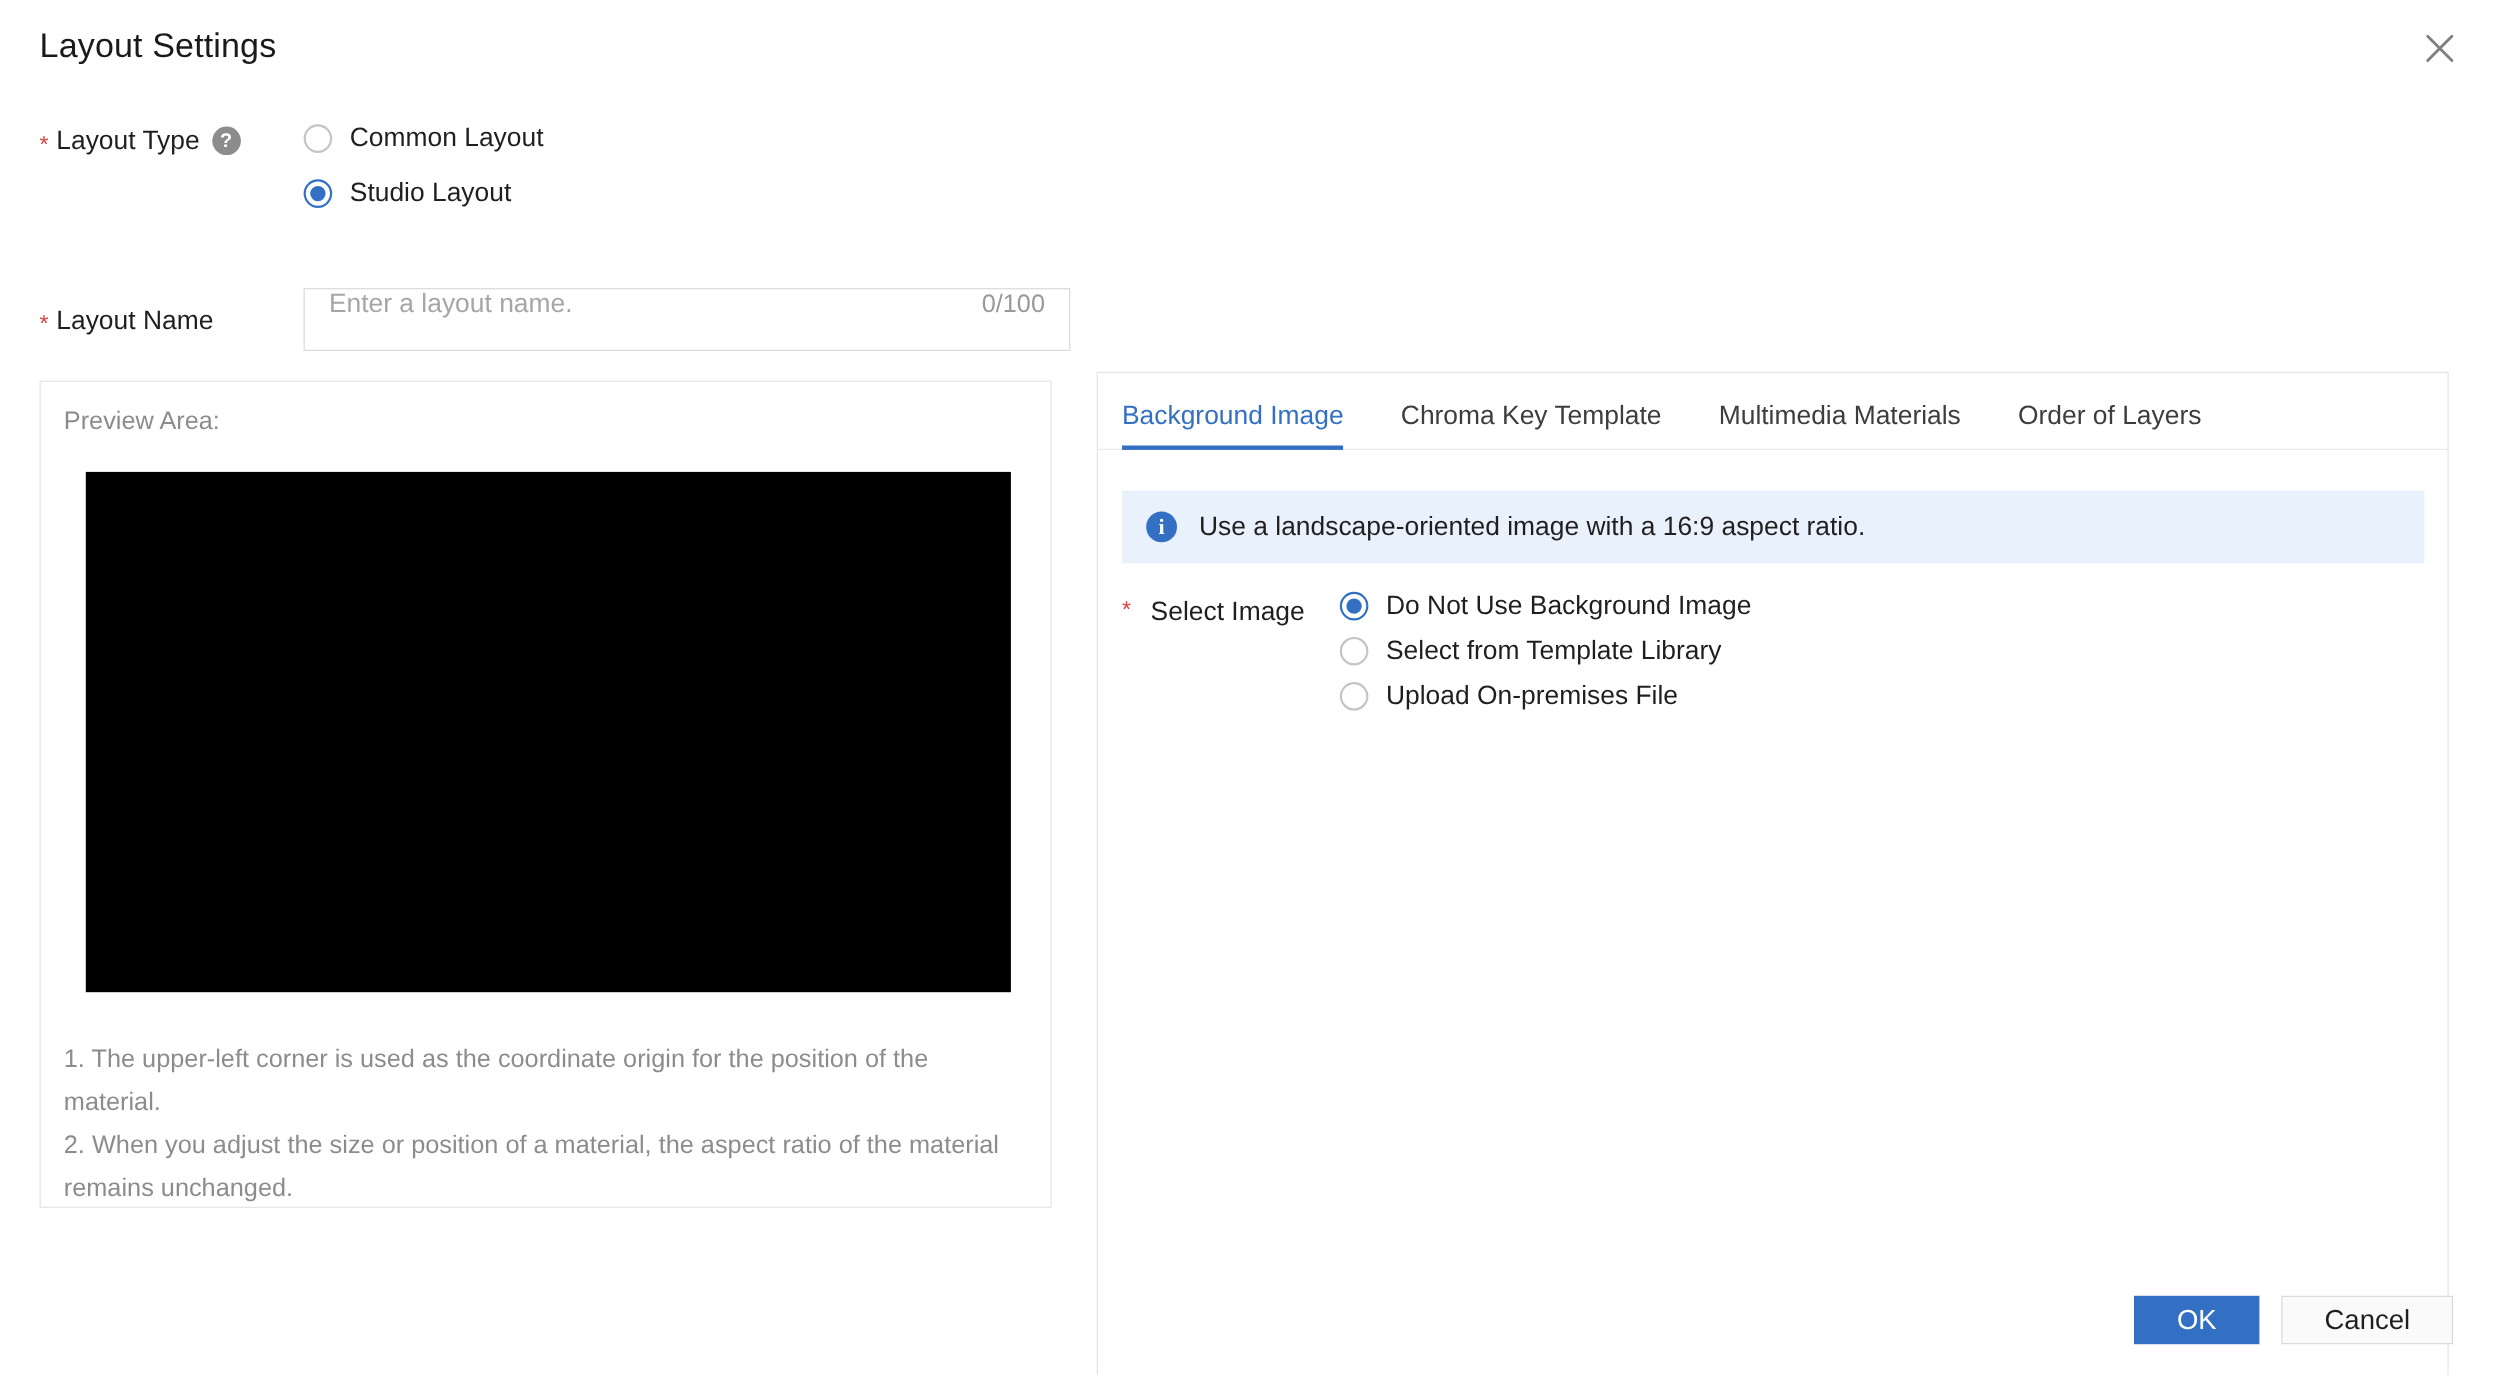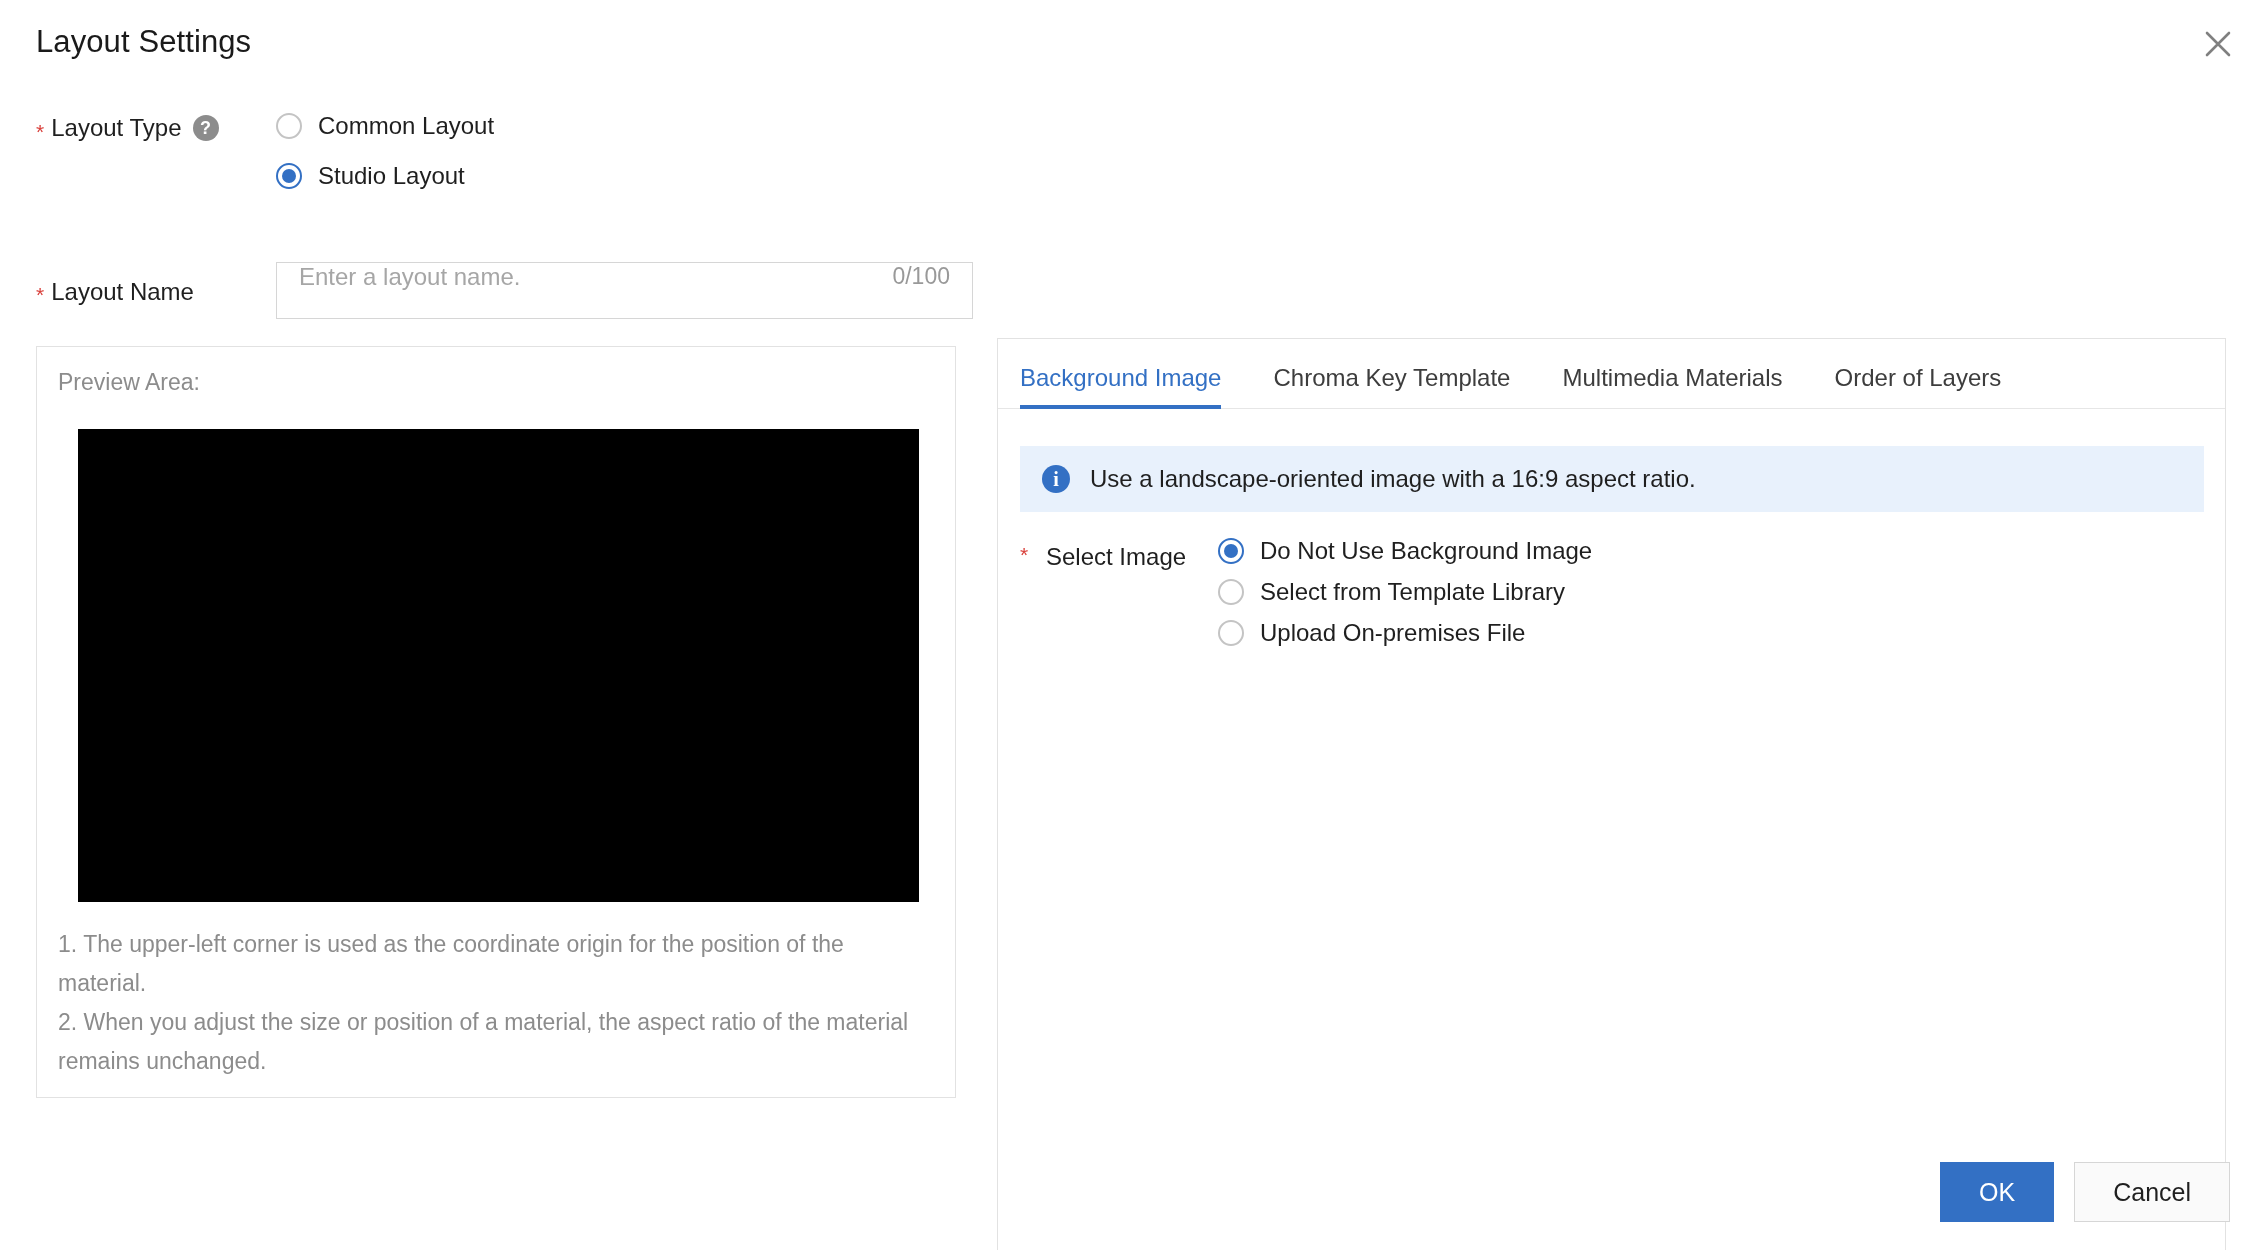--- a/index.html
+++ b/index.html
@@ -156,21 +156,21 @@
     color: #8c8c8c;
   }
   .preview-black {
     position: absolute;
     left: 41px; top: 82px;
     width: 841px; height: 473px;
     background: #000000;
   }
   .preview-notes {
     position: absolute;
-    left: 21px; top: 578px;
+    left: 21px; top: 596px;
     width: 868px;
     font-size: 23px;
     line-height: 39px;
     color: #8c8c8c;
   }
 
   
   .tabs {
     position: absolute;
     left: 0; top: 0;
@@ -253,21 +253,21 @@
     display: flex; flex-direction: column; gap: 13px;
   }
 
   
   .footer {
     position: absolute;
     right: 36px; bottom: 28px;
     display: flex; gap: 20px;
   }
   .btn {
-    height: 60px;
+    height: 44px;
     min-width: 108px;
     font-size: 25px;
     font-family: "Liberation Sans", sans-serif;
     display: flex; align-items: center; justify-content: center;
     cursor: pointer;
     padding: 0 38px;
     border: 1px solid transparent;
   }
   .btn-primary { background: #3370c4; color: #ffffff; }
   .btn-default { background: #fafafa; color: #1f1f1f; border: 1px solid #d6d6d6; min-width: 148px; }

